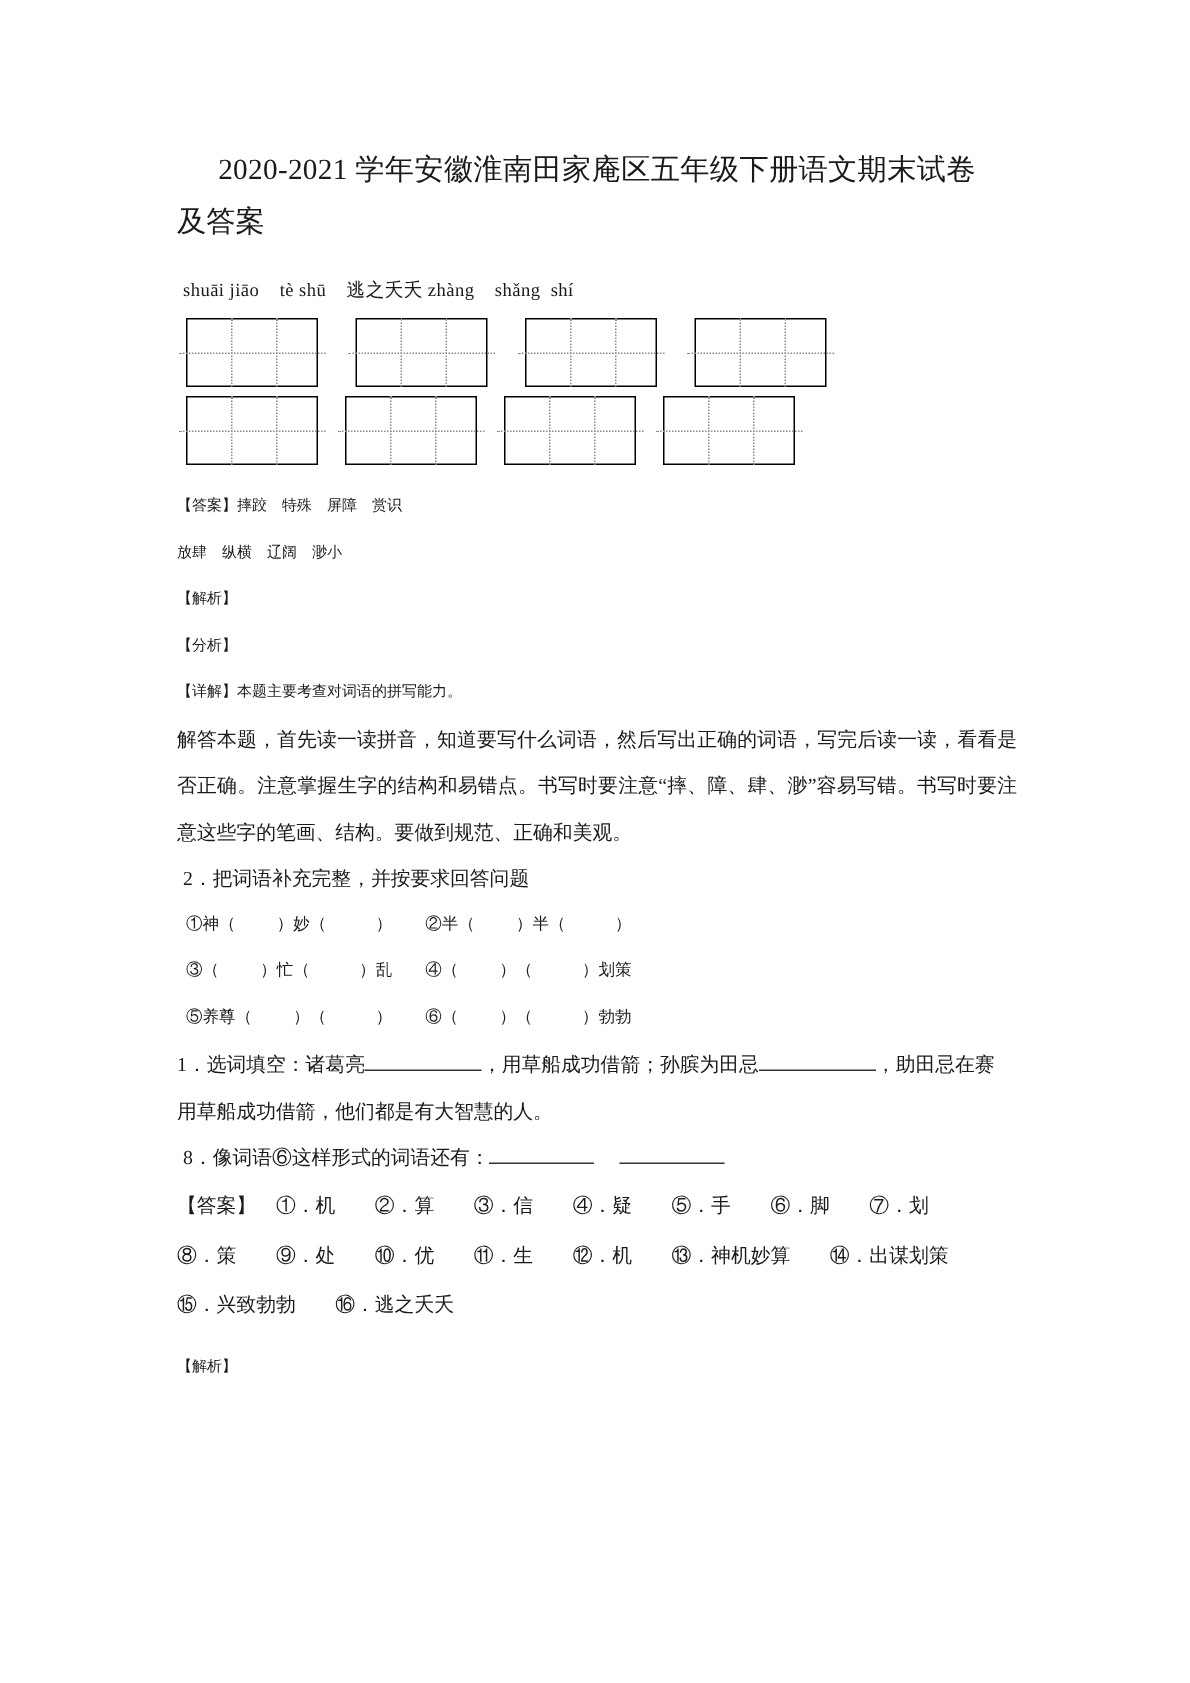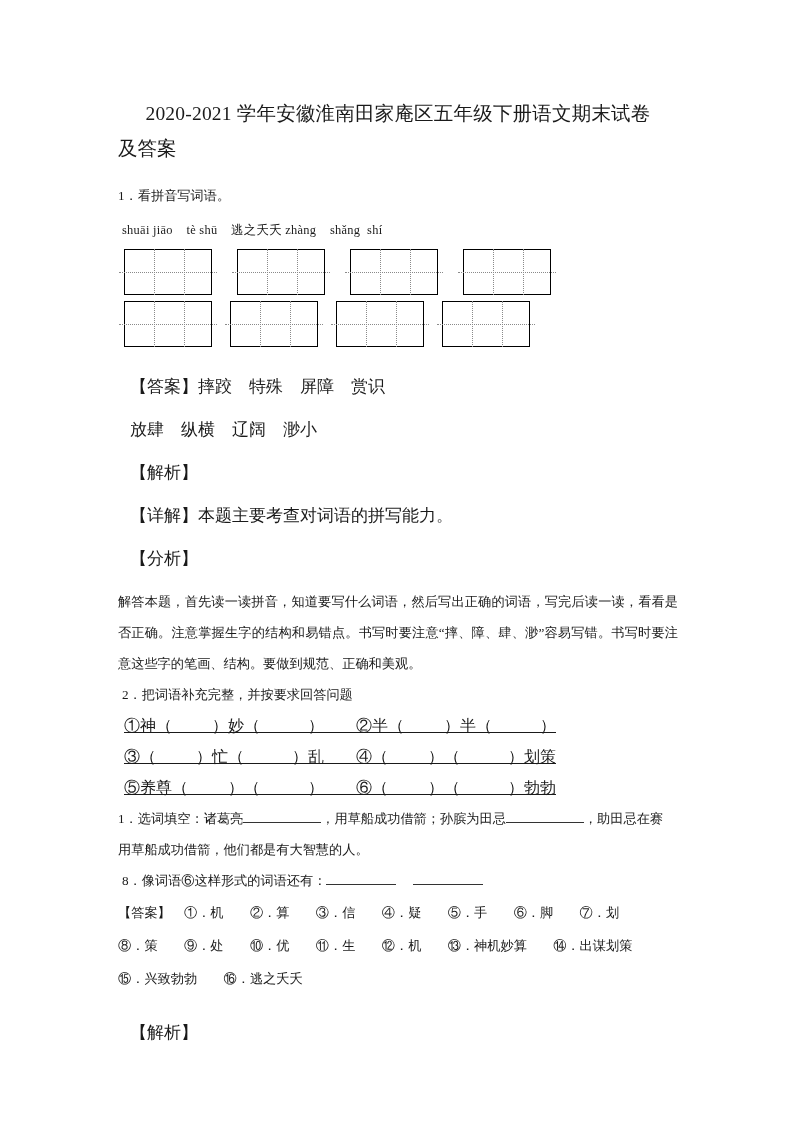--- a/index.html
+++ b/index.html
@@ -99,33 +99,32 @@
     position: absolute;
     left: -6px;
     right: -6px;
     top: 50%;
     height: 0;
     border-top: 1.3px dotted #8a8a8a;
   }
 
   
   .ans-line {
-    font-size: 17px;
-    line-height: 31px;
-    margin: 12px;
+    font-size: 10px;
+    line-height: 31px;
+    margin: 0;
     white-space: nowrap;
   }
   .tag { letter-spacing: 0px; }
 
   .fill-line {
-    font-size: 16px;
+    font-size: 11px;
     line-height: 31px;
     margin: 0 0 0 6px;
     white-space: pre;
-    text-decoration: underline;
   }
 
   .blank {
     display: inline-block;
     border-bottom: 1px solid #333;
     vertical-align: baseline;
   }
   .blank.w1 { width: 78px; }
   .blank.w2 { width: 70px; }
 
@@ -140,21 +139,20 @@
 </style>
 </head>
 <body>
 
 <div class="page">
   <div class="content">
 
     <div class="doc-title">2020-2021 学年安徽淮南田家庵区五年级下册语文期末试卷</div>
     <div class="doc-title-2">及答案</div>
 
-    <div class="q-line">1．看拼音写词语。</div>
 
     <div class="pinyin">shuāi jiāo    tè shū    逃之夭夭 zhàng    shǎng  shí</div>
 
     <div class="grid-row row1">
       <div class="charbox">
         <div class="hdiv"></div>
         <div class="vdiv v1"></div>
         <div class="vdiv v2"></div>
       </div>
       <div class="charbox">
@@ -196,22 +194,22 @@
         <div class="vdiv v1"></div>
         <div class="vdiv v2"></div>
       </div>
     </div>
 
     <div class="spacer-6"></div>
 
     <div class="ans-line"><span class="tag">【答案】</span><span>摔跤　特殊　屏障　赏识</span></div>
     <div class="ans-line">放肆　纵横　辽阔　渺小</div>
     <div class="ans-line">【解析】</div>
+    <div class="ans-line">【分析】</div>
     <div class="ans-line">【详解】本题主要考查对词语的拼写能力。</div>
-    <div class="ans-line">【分析】</div>
     <div class="para">解答本题，首先读一读拼音，知道要写什么词语，然后写出正确的词语，写完后读一读，看看是否正确。注意掌握生字的结构和易错点。书写时要注意“摔、障、肆、渺”容易写错。书写时要注意这些字的笔画、结构。要做到规范、正确和美观。</div>
 
     <div class="q-line indent-num">2．把词语补充完整，并按要求回答问题</div>
 
     <div class="fill-line">①神（          ）妙（            ）　　②半（          ）半（            ）</div>
     <div class="fill-line">③（          ）忙（            ）乱　　④（          ）（            ）划策</div>
     <div class="fill-line">⑤养尊（          ）（            ）　　⑥（          ）（            ）勃勃</div>
 
     <div class="q-line"><span>1．选词填空：诸葛亮</span><span class="blank w1"></span><span>，用草船成功借箭；孙膑为田忌</span><span class="blank w1"></span><span>，助田忌在赛</span></div>
     <div class="q-line">用草船成功借箭，他们都是有大智慧的人。</div>

